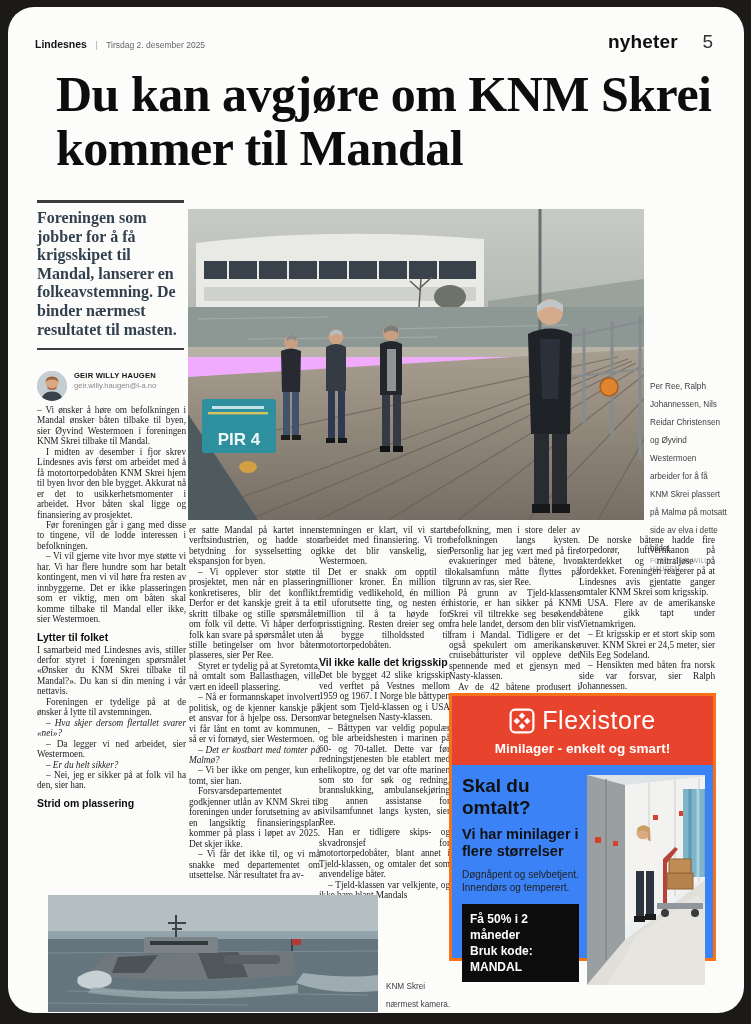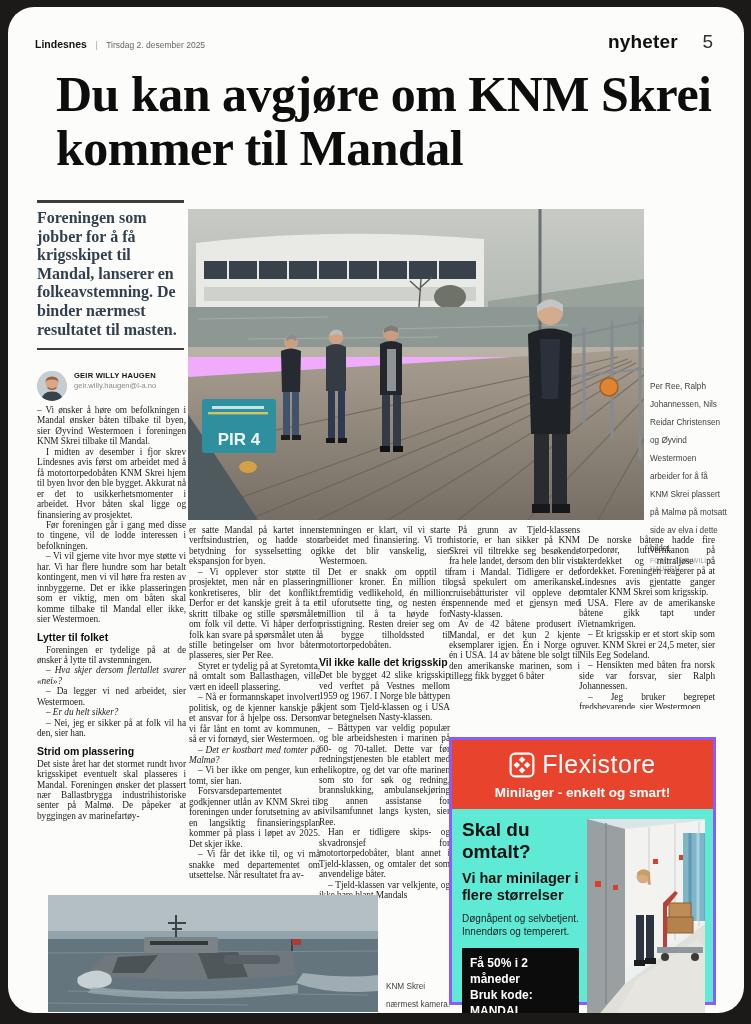--- a/index.html
+++ b/index.html
@@ -52,21 +52,21 @@
   .main-photo{left:180px;top:202px;width:456px;height:311px;background:#f0abfc;}
   .main-photo svg,.ship-photo svg,.ad-photo svg{display:block;}
   .photo-caption{left:642px;top:368px;width:78px;}
   .photo-caption .cap,.ship-caption .cap{font-size:8.2px;line-height:10.2px;color:#3e3e3e;}
   .photo-caption .credit,.ship-caption .credit{display:block;margin-top:2px;font-size:6.6px;line-height:8px;
       color:#9b9b9b;letter-spacing:.2px;}
   .ship-photo{left:40px;top:888px;width:330px;height:117px;background:#8fa0a8;}
   .ship-caption{left:378px;top:968px;width:68px;}
 
   
-  .ad{left:441px;top:730px;width:267px;height:268px;border:3px solid #8b5cf6;background:#5eead4;box-sizing:border-box;}
+  .ad{left:441px;top:686px;width:267px;height:268px;border:3px solid #f97316;background:#3b82f6;box-sizing:border-box;}
   .ad-head{background:#e8432c;color:#fff;text-align:center;padding:10px 0 9px;}
   .ad-brand-row{display:flex;align-items:center;justify-content:center;gap:7px;}
   .ad-brand{font-size:25px;font-weight:normal;letter-spacing:.5px;}
   .ad-tagline{font-size:13.5px;font-weight:bold;margin-top:6px;}
   .ad-body{display:flex;padding:10px 8px 8px 10px;gap:8px;}
   .ad-left{width:117px;flex:0 0 117px;}
   .ad-headline{font-size:19px;font-weight:bold;color:#111;}
   .ad-sub{font-size:14.5px;line-height:16.5px;font-weight:bold;color:#111;margin-top:7px;}
   .ad-info{font-size:10px;line-height:13px;color:#222;margin-top:9px;}
   .ad-offer{background:#0c0c0c;color:#fff;font-weight:bold;font-size:12px;line-height:16px;
@@ -222,27 +222,27 @@
     <span class="credit">FOTO: GEIR WILLY HAUGEN</span>
   </figcaption>
 
   <section class="abs col col1">
 
   <p class="block first">– Vi ønsker å høre om befolkningen i Mandal ønsker båten tilbake til byen, sier Øyvind Westermoen i foreningen KNM Skrei tilbake til Mandal.</p>
       <p class="block para">I midten av desember i fjor skrev Lindesnes avis først om arbeidet med å få motortorpedobåten KNM Skrei hjem til byen hvor den ble bygget. Akkurat nå er det to usikkerhetsmomenter i arbeidet. Hvor båten skal ligge og finansiering av prosjektet.</p>
       <p class="block para">Før foreningen går i gang med disse to tingene, vil de lodde interessen i befolkningen.</p>
       <p class="block para">– Vi vil gjerne vite hvor mye støtte vi har. Vi har flere hundre som har betalt kontingent, men vi vil høre fra resten av innbyggerne. Det er ikke plasseringen som er viktig, men om båten skal komme tilbake til Mandal eller ikke, sier Westermoen.</p>
       <p class="block sub">Lytter til folket</p>
+      <p class="block first">I samarbeid med Lindesnes avis, stiller derfor styret i foreningen spørsmålet «Ønsker du KNM Skrei tilbake til Mandal?». Du kan si din mening i vår nettavis.</p>
       <p class="block para">Foreningen er tydelige på at de ønsker å lytte til avstemningen.</p>
       <p class="block quest">– Hva skjer dersom flertallet svarer «nei»?</p>
       <p class="block para">– Da legger vi ned arbeidet, sier Westermoen.</p>
       <p class="block quest">– Er du helt sikker?</p>
       <p class="block para">– Nei, jeg er sikker på at folk vil ha den, sier han.</p>
       <p class="block sub">Strid om plassering</p>
-      <p class="block first">Det siste året har det stormet rundt hvor krigsskipet eventuelt skal plasseres i Mandal. Foreningen ønsker det plassert nær Ballastbrygga industrihistoriske senter på Malmø. De påpeker at byggingen av marinefartøy-</p>
     </section>
   <section class="abs col col2">
 
   <p class="block first">er satte Mandal på kartet innen verftsindustrien, og hadde stor betydning for sysselsetting og ekspansjon for byen.</p>
       <p class="block para">– Vi opplever stor støtte til prosjektet, men når en plassering konkretiseres, blir det konflikt. Derfor er det kanskje greit å ta et skritt tilbake og stille spørsmålet om folk vil dette. Vi håper derfor folk kan svare på spørsmålet uten å stille betingelser om hvor båten plasseres, sier Per Ree.</p>
       <p class="block para">Styret er tydelig på at Syretomta, nå omtalt som Ballasthagen, ville vært en ideell plassering.</p>
       <p class="block para">– Nå er formannskapet involvert politisk, og de kjenner kanskje på et ansvar for å hjelpe oss. Dersom vi får lånt en tomt av kommunen, så er vi fornøyd, sier Westermoen.</p>
       <p class="block quest">– Det er kostbart med tomter på Malmø?</p>
       <p class="block para">– Vi ber ikke om penger, kun en tomt, sier han.</p>
       <p class="block para">Forsvarsdepartementet godkjenner utlån av KNM Skrei til foreningen under forutsetning av at en langsiktig finansieringsplan kommer på plass i løpet av 2025. Det skjer ikke.</p>
@@ -253,20 +253,21 @@
   <p class="block first">stemningen er klart, vil vi starte arbeidet med finansiering. Vi tror ikke det blir vanskelig, sier Westermoen.</p>
       <p class="block para">Det er snakk om opptil ti millioner kroner. Én million til fremtidig vedlikehold, én million til uforutsette ting, og nesten én million til å ta høyde for prisstigning. Resten dreier seg om å bygge tilholdssted til motortorpedobåten.</p>
       <p class="block sub">Vil ikke kalle det krigsskip</p>
       <p class="block first">Det ble bygget 42 slike krigsskip ved verftet på Vestnes mellom 1959 og 1967. I Norge ble båttypen kjent som Tjeld-klassen og i USA var betegnelsen Nasty-klassen.</p>
       <p class="block para">– Båttypen var veldig populær og ble arbeidshesten i marinen på 60- og 70-tallet. Dette var før redningstjenesten ble etablert med helikoptre, og det var ofte marinen som sto for søk og redning, brannslukking, ambulansekjøring og annen assistanse for sivilsamfunnet langs kysten, sier Ree.</p>
       <p class="block para">Han er tidligere skips- og skvadronsjef for motortorpedobåter, blant annet i Tjeld-klassen, og omtaler det som anvendelige båter.</p>
       <p class="block para">– Tjeld-klassen var velkjente, og ikke bare blant Mandals</p>
     </section>
   <section class="abs col col4">
 
+  <p class="block first">befolkning, men i store deler av befolkningen langs kysten. Personlig har jeg vært med på fire evakueringer med båtene, hvor lokalsamfunn måtte flyttes på grunn av ras, sier Ree.</p>
       <p class="block para">På grunn av Tjeld-klassens historie, er han sikker på KNM Skrei vil tiltrekke seg besøkende fra hele landet, dersom den blir vist fram i Mandal. Tidligere er det også spekulert om amerikanske cruisebåtturister vil oppleve det spennende med et gjensyn med Nasty-klassen.</p>
       <p class="block para">Av de 42 båtene produsert i Mandal, er det kun 2 kjente eksemplarer igjen. Én i Norge og én i USA. 14 av båtene ble solgt til den amerikanske marinen, som i tillegg fikk bygget 6 båter</p>
     </section>
   <section class="abs col col5">
 
   <p class="block para">De norske båtene hadde fire torpedorør, luftvernkanon på akterdekket og mitraljøse på fordekket. Foreningen reagerer på at Lindesnes avis gjentatte ganger omtaler KNM Skrei som krigsskip.</p>
       <p class="block first">i USA. Flere av de amerikanske båtene gikk tapt under Vietnamkrigen.</p>
       <p class="block para">– Et krigsskip er et stort skip som ruver. KNM Skrei er 24,5 meter, sier Nils Eeg Sodeland.</p>
       <p class="block para">– Hensikten med båten fra norsk side var forsvar, sier Ralph Johannessen.</p>
       <p class="block para">– Jeg bruker begrepet fredsbevarende, sier Westermoen.</p>

